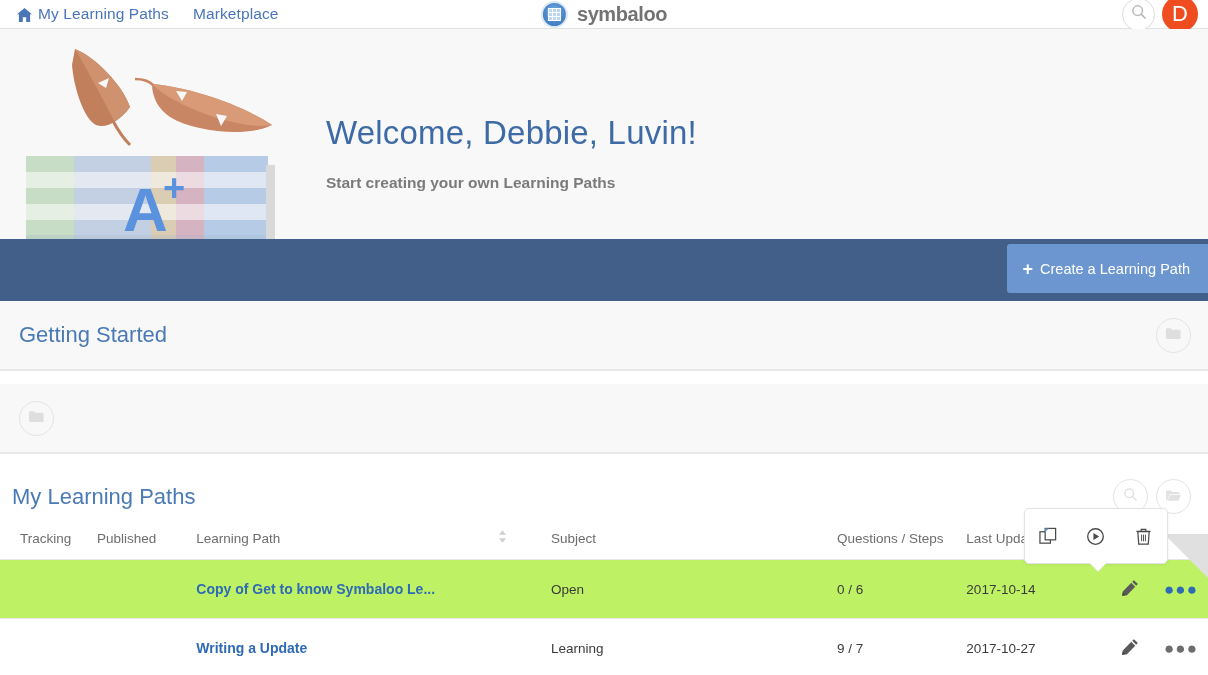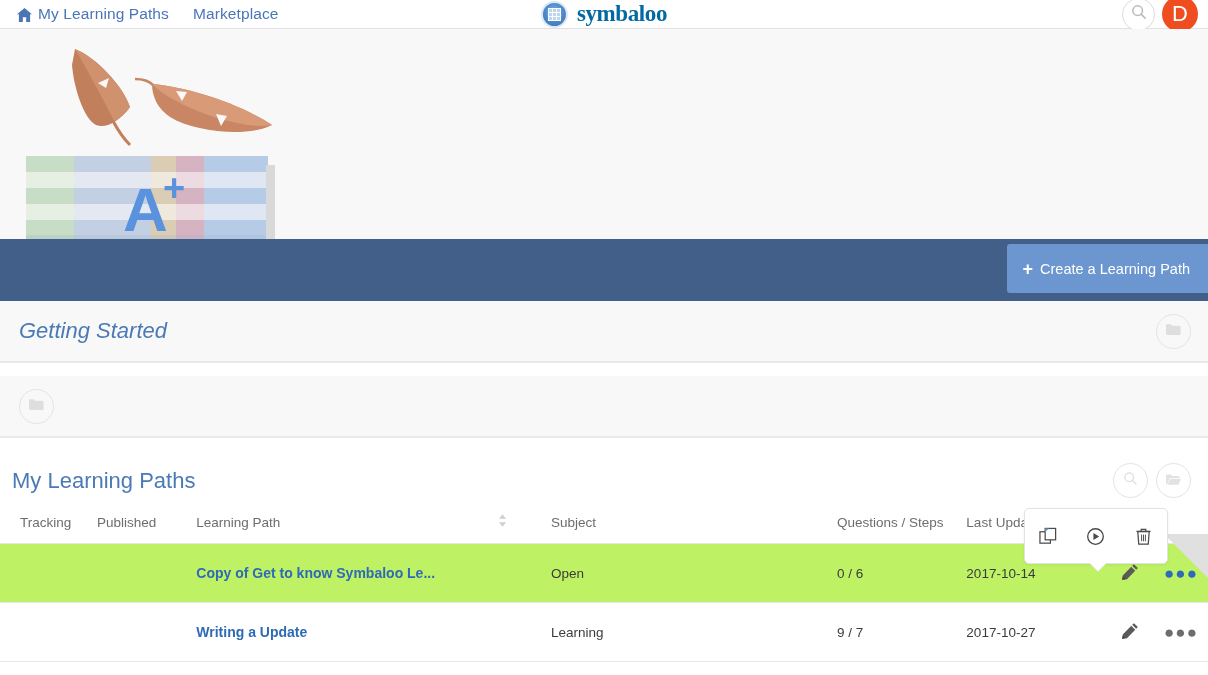--- a/index.html
+++ b/index.html
@@ -35,21 +35,21 @@
     background: radial-gradient(circle at 50% 40%, #7fb4e8 0%, #4a86c8 55%, #3d77b8 100%);
     border: 2px solid #dce9f5;
     display: flex; align-items: center; justify-content: center;
   }
   .brand-grid {
     width: 13px; height: 13px; background: #ffffff;
     display: grid; grid-template-columns: repeat(3,1fr); grid-template-rows: repeat(3,1fr);
     gap: 1px; padding: 1px;
   }
   .brand-grid i { background: #bcd6ef; display:block; }
-  .brand-word { font-size: 23px; font-weight: bold; color: #0369a1; letter-spacing: -0.4px; font-family: Liberation Serif, serif; }
+  .brand-word { font-size: 20px; font-weight: bold; color: #737373; letter-spacing: -0.4px; }
   .nav-right { position: absolute; right: 8px; display: flex; align-items: center; gap: 7px; }
   .circle-btn {
     width: 33px; height: 33px; border-radius: 50%;
     border: 1px solid #dcdcdc; background: #fff;
     display: flex; align-items: center; justify-content: center; cursor: pointer;
   }
   .avatar {
     width: 36px; height: 36px; border-radius: 50%;
     background: #ef4d20; color: #fff;
     display: flex; align-items: center; justify-content: center;
@@ -80,26 +80,25 @@
     font-size: 14.5px; font-family: inherit;
     display: flex; align-items: center; gap: 7px;
     cursor: pointer; white-space: nowrap;
   }
   .plus { font-size: 18px; font-weight: bold; line-height: 1; }
 
   
   .panel {
     background: #f8f8f8;
     border-bottom: 2px solid #e9e9e9;
-    height: 62px;
+    height: 70px;
     display: flex; align-items: center; justify-content: space-between;
     padding: 0 17px 0 19px;
     margin-bottom: 13px;
     cursor: pointer;
-    font-style: italic;
   }
   .panel-title { font-size: 22px; color: #4a7ab5; font-weight: normal; }
   .ghost-btn {
     width: 35px; height: 35px; border-radius: 50%;
     border: 1px solid #e4e4e4; background: transparent;
     display: flex; align-items: center; justify-content: center;
     cursor: pointer; flex: none;
   }
 
   
@@ -241,20 +240,24 @@
         <g opacity="0.55">
           <rect x="26" y="143" width="242" height="16" fill="#ffffff"></rect>
           <rect x="26" y="175" width="242" height="16" fill="#ffffff"></rect>
         </g>
         <rect x="26" y="206" width="242" height="4" fill="#9fb4cd" opacity="0.25"></rect>
         <rect x="266" y="136" width="9" height="74" fill="#d9d9d9"></rect>
         <text x="123" y="202" font-family="Liberation Sans, sans-serif" font-size="62" font-weight="bold" fill="#5b92de">A</text>
         <text x="163" y="172" font-family="Liberation Sans, sans-serif" font-size="38" font-weight="bold" fill="#5b92de">+</text>
       </g>
     </svg>
+  </div>
+  <div class="hero-text">
+    <div class="hero-title">Welcome, Debbie, Luvin!</div>
+    <div class="hero-sub">Start creating your own Learning Paths</div>
   </div>
 </div>
 
 <div class="blueband">
   <button class="create-btn">
     <span class="plus">+</span>
     <span>Create a Learning Path</span>
   </button>
 </div>
 

